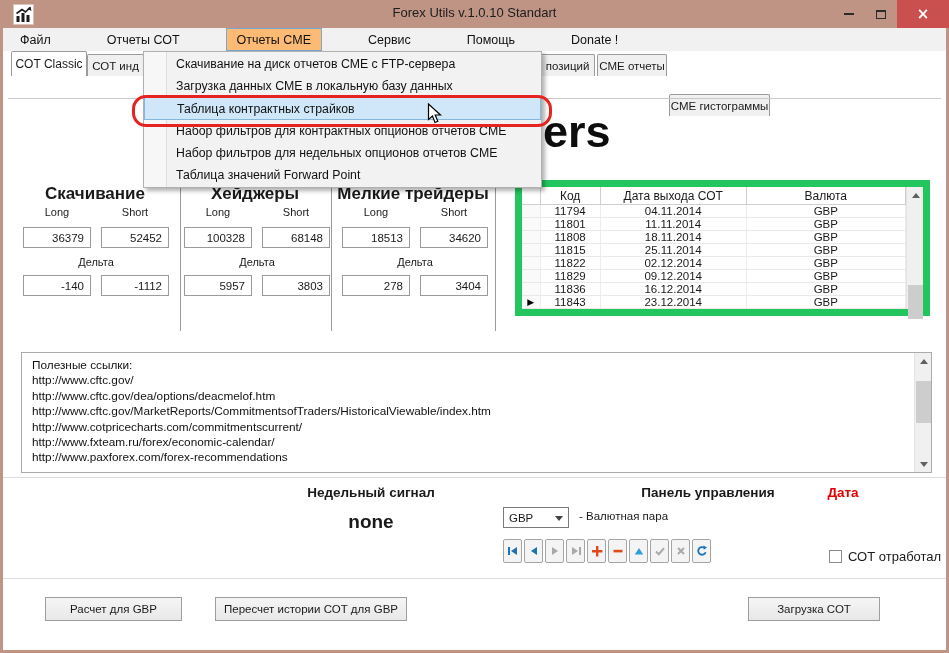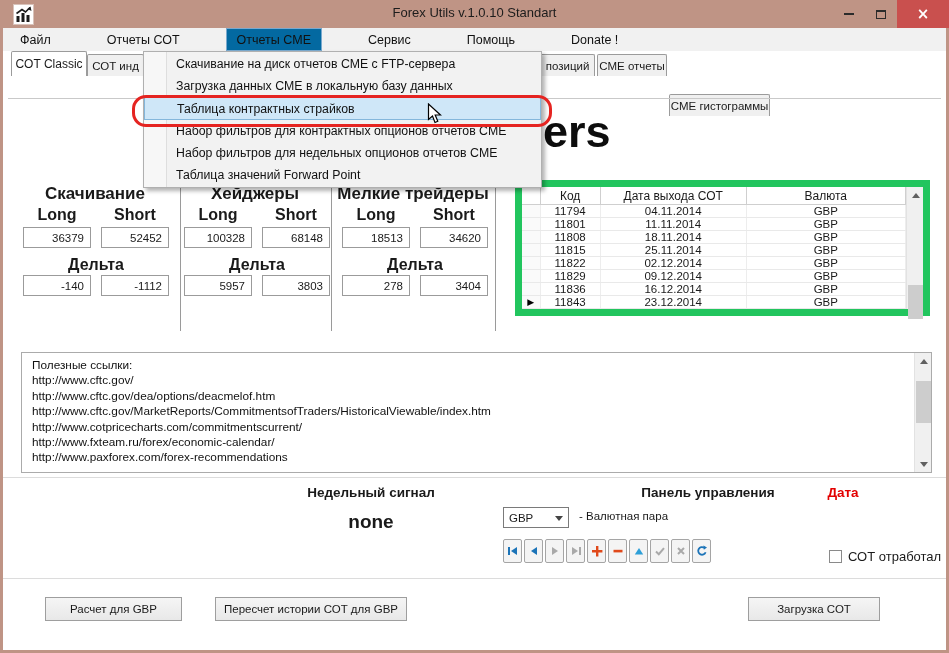--- a/index.html
+++ b/index.html
@@ -18,41 +18,41 @@
   .btn-max{left:865px;width:32px;}
   .btn-close{left:897px;width:52px;background:#c9504e;}
   .min-glyph{width:10px;height:2px;background:#2b2b2b;}
   .max-glyph{width:10px;height:9px;border:1px solid #2b2b2b;border-top-width:2px;}
   .close-glyph{color:#fff;font-size:15px;line-height:15px;font-weight:bold;font-family:"DejaVu Sans",sans-serif;}
   
   .client{position:absolute;left:3px;top:28px;width:943px;height:622px;background:#ffffff;}
   
   .menubar{position:absolute;left:0;top:0;width:943px;height:23px;background:#f1f1f1;display:flex;align-items:stretch;padding-left:7px;gap:36px;}
   .menu-item{display:flex;align-items:center;padding:0 10px;font-size:12.5px;color:#111;}
-  .menu-item.selected{background:#0369a1;border:1px solid #79a9ce;}
+  .menu-item.selected{background:#fdba74;border:1px solid #79a9ce;}
   
   .tab{position:absolute;background:#f0f0f0;border:1px solid #9b9b9b;border-bottom:none;
        font-size:11.5px;display:flex;align-items:center;justify-content:center;
        white-space:nowrap;overflow:hidden;border-radius:2px 2px 0 0;}
   .tab.active{background:#fff;font-size:12px;z-index:3;}
   .panel-top-line{position:absolute;left:5px;top:70px;width:933px;height:1px;background:#c9c9c9;}
   
   .dropdown{position:absolute;left:140px;top:23px;width:399px;height:137px;background:#f2f2f2;
             border:1px solid #b0b0b0;box-shadow:3px 3px 4px rgba(0,0,0,0.3);z-index:50;
             display:flex;flex-direction:column;padding:1px 0;}
   .dropdown .gutter{position:absolute;left:0;top:0;width:23px;height:100%;background:#f7f7f7;border-right:1px solid #dedede;}
   .dd-item{flex:1;display:flex;align-items:center;padding-left:32px;font-size:12.3px;color:#111;position:relative;z-index:1;}
   .dd-item.hl{background:#cfe7f8;border:1px solid #84b7dc;}
   .red-annot{position:absolute;left:129px;top:67px;width:420px;height:32px;border:3px solid #e52421;
              border-radius:14px;z-index:60;pointer-events:none;}
   
   .heading-frag{position:absolute;left:540px;top:78px;font-size:45px;font-weight:bold;color:#0d0d0d;z-index:5;letter-spacing:0px;}
   
   .sec-title{position:absolute;font-size:17px;font-weight:bold;text-align:center;}
-  .ls-label{position:absolute;font-size:16px;font-weight:bold;text-align:center;}
+  .ls-label{position:absolute;font-size:11px;font-weight:normal;text-align:center;}
   .val-box{position:absolute;height:21px;background:#fff;border:1px solid #9b9b9b;
            font-size:11.5px;display:flex;align-items:center;justify-content:flex-end;padding-right:6px;}
   .divider-v{position:absolute;width:1px;background:#9a9a9a;}
   
   .grid{position:absolute;left:512px;top:152px;width:415px;height:136px;border:7px solid #22c55e;background:#fff;}
   .grid-inner{position:absolute;left:0;top:0;right:17px;bottom:0;display:flex;flex-direction:column;}
   .grid-header{display:flex;height:20px;border-bottom:1px solid #cfcfcf;}
   .gh-cell{display:flex;align-items:center;justify-content:center;font-size:12px;border-right:1px solid #cfcfcf;}
   .grid-rows{flex:1;display:flex;flex-direction:column;}
   .grid-row{flex:1;display:flex;border-bottom:1px solid #e9e9e9;}

